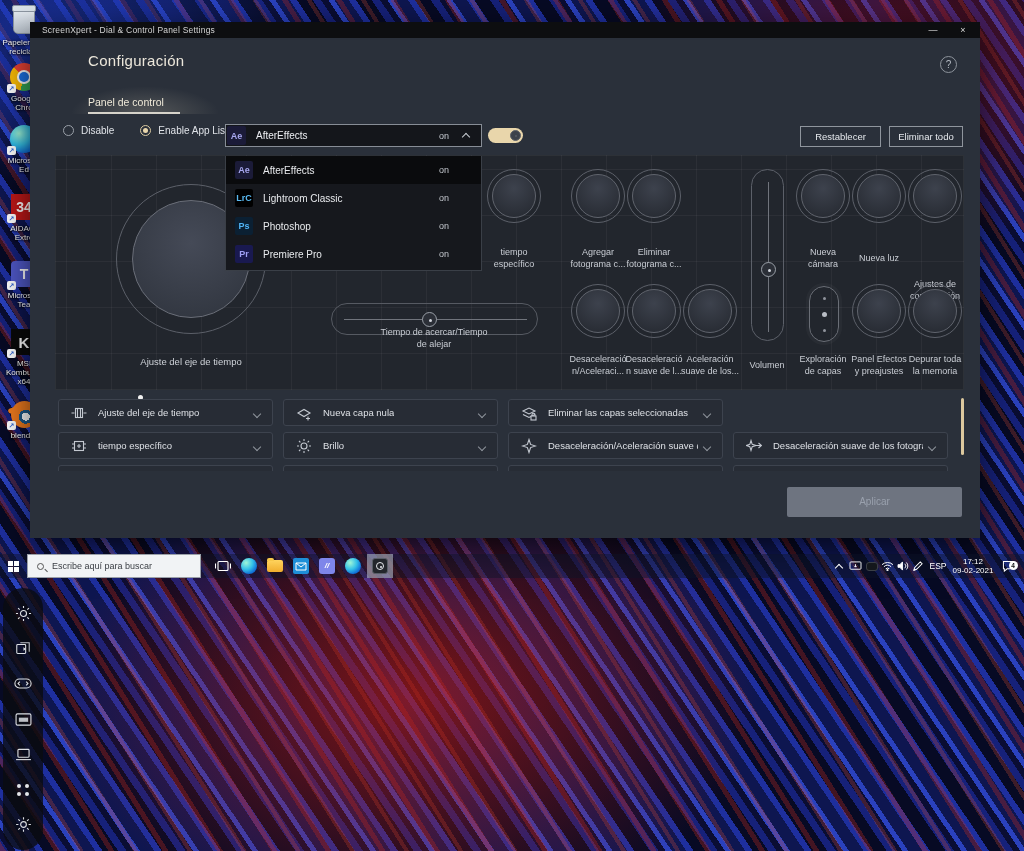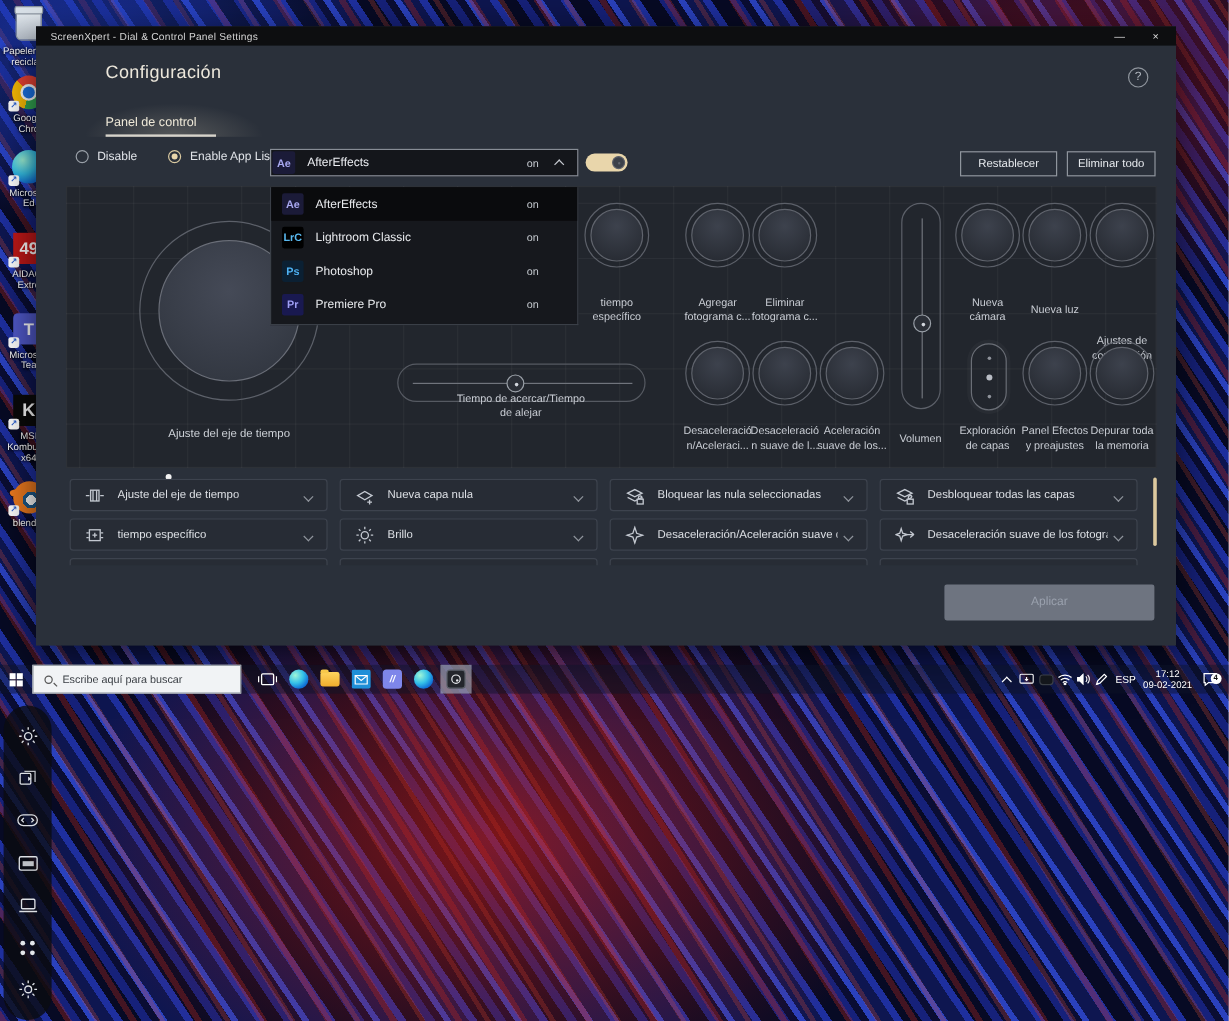--- a/index.html
+++ b/index.html
@@ -202,21 +202,21 @@
   </div>
   <div class="dicon" style="top:120px">
     <div class="art">
         <div class="ic-edge-big"></div>
       <span class="sc-badge">↗</span>
       </div>
     <div class="lbl">Microsoft Ed</div>
   </div>
   <div class="dicon" style="top:188px">
     <div class="art">
-        <div class="ic-sq ic-aida">49</div>
+        <div class="ic-sq ic-aida">34</div>
       <span class="sc-badge">↗</span>
       </div>
     <div class="lbl">AIDA64 Extre</div>
   </div>
   <div class="dicon" style="top:255px">
     <div class="art">
         <div class="ic-sq ic-teams">T</div>
       <span class="sc-badge">↗</span>
       </div>
     <div class="lbl">Microsoft Tea</div>
@@ -415,33 +415,21 @@
     </div>
     <div class="acell" style="left:478px; top:0;">
       <span class="aicon">
         <svg viewBox="0 0 16 16" width="16" height="16" fill="none" stroke="currentColor" stroke-width="1.1">
             <path d="M2 6l6-3 6 3-6 3z"></path>
             <path d="M2 9.5l6 3 6-3"></path>
             <rect x="10" y="11" width="5" height="4" fill="#272c35"></rect>
             <path d="M11 11v-1.2a1.5 1.5 0 0 1 3 0V11"></path>
           </svg>
         </span>
-      <span class="al">Bloquear las nula seleccionadas</span>
-      <span class="chev down"></span>
-    </div>
-    <div class="acell" style="left:703px; top:0;">
-      <span class="aicon">
-        <svg viewBox="0 0 16 16" width="16" height="16" fill="none" stroke="currentColor" stroke-width="1.1">
-            <path d="M2 6l6-3 6 3-6 3z"></path>
-            <path d="M2 9.5l6 3 6-3"></path>
-            <rect x="10" y="11" width="5" height="4" fill="#272c35"></rect>
-            <path d="M11 11v-1.2a1.5 1.5 0 0 1 3-.6"></path>
-          </svg>
-        </span>
-      <span class="al">Desbloquear todas las capas</span>
+      <span class="al">Eliminar las capas seleccionadas</span>
       <span class="chev down"></span>
     </div>
 
     <div class="acell" style="left:28px; top:33px;">
       <span class="aicon">
         <svg viewBox="0 0 16 16" width="16" height="16" fill="none" stroke="currentColor" stroke-width="1.1">
             <rect x="3.5" y="3.5" width="9" height="9"></rect>
             <path d="M1 6h2M1 10h2M13 6h2M13 10h2M8 6v4M6 8h4"></path>
           </svg>
         </span>

